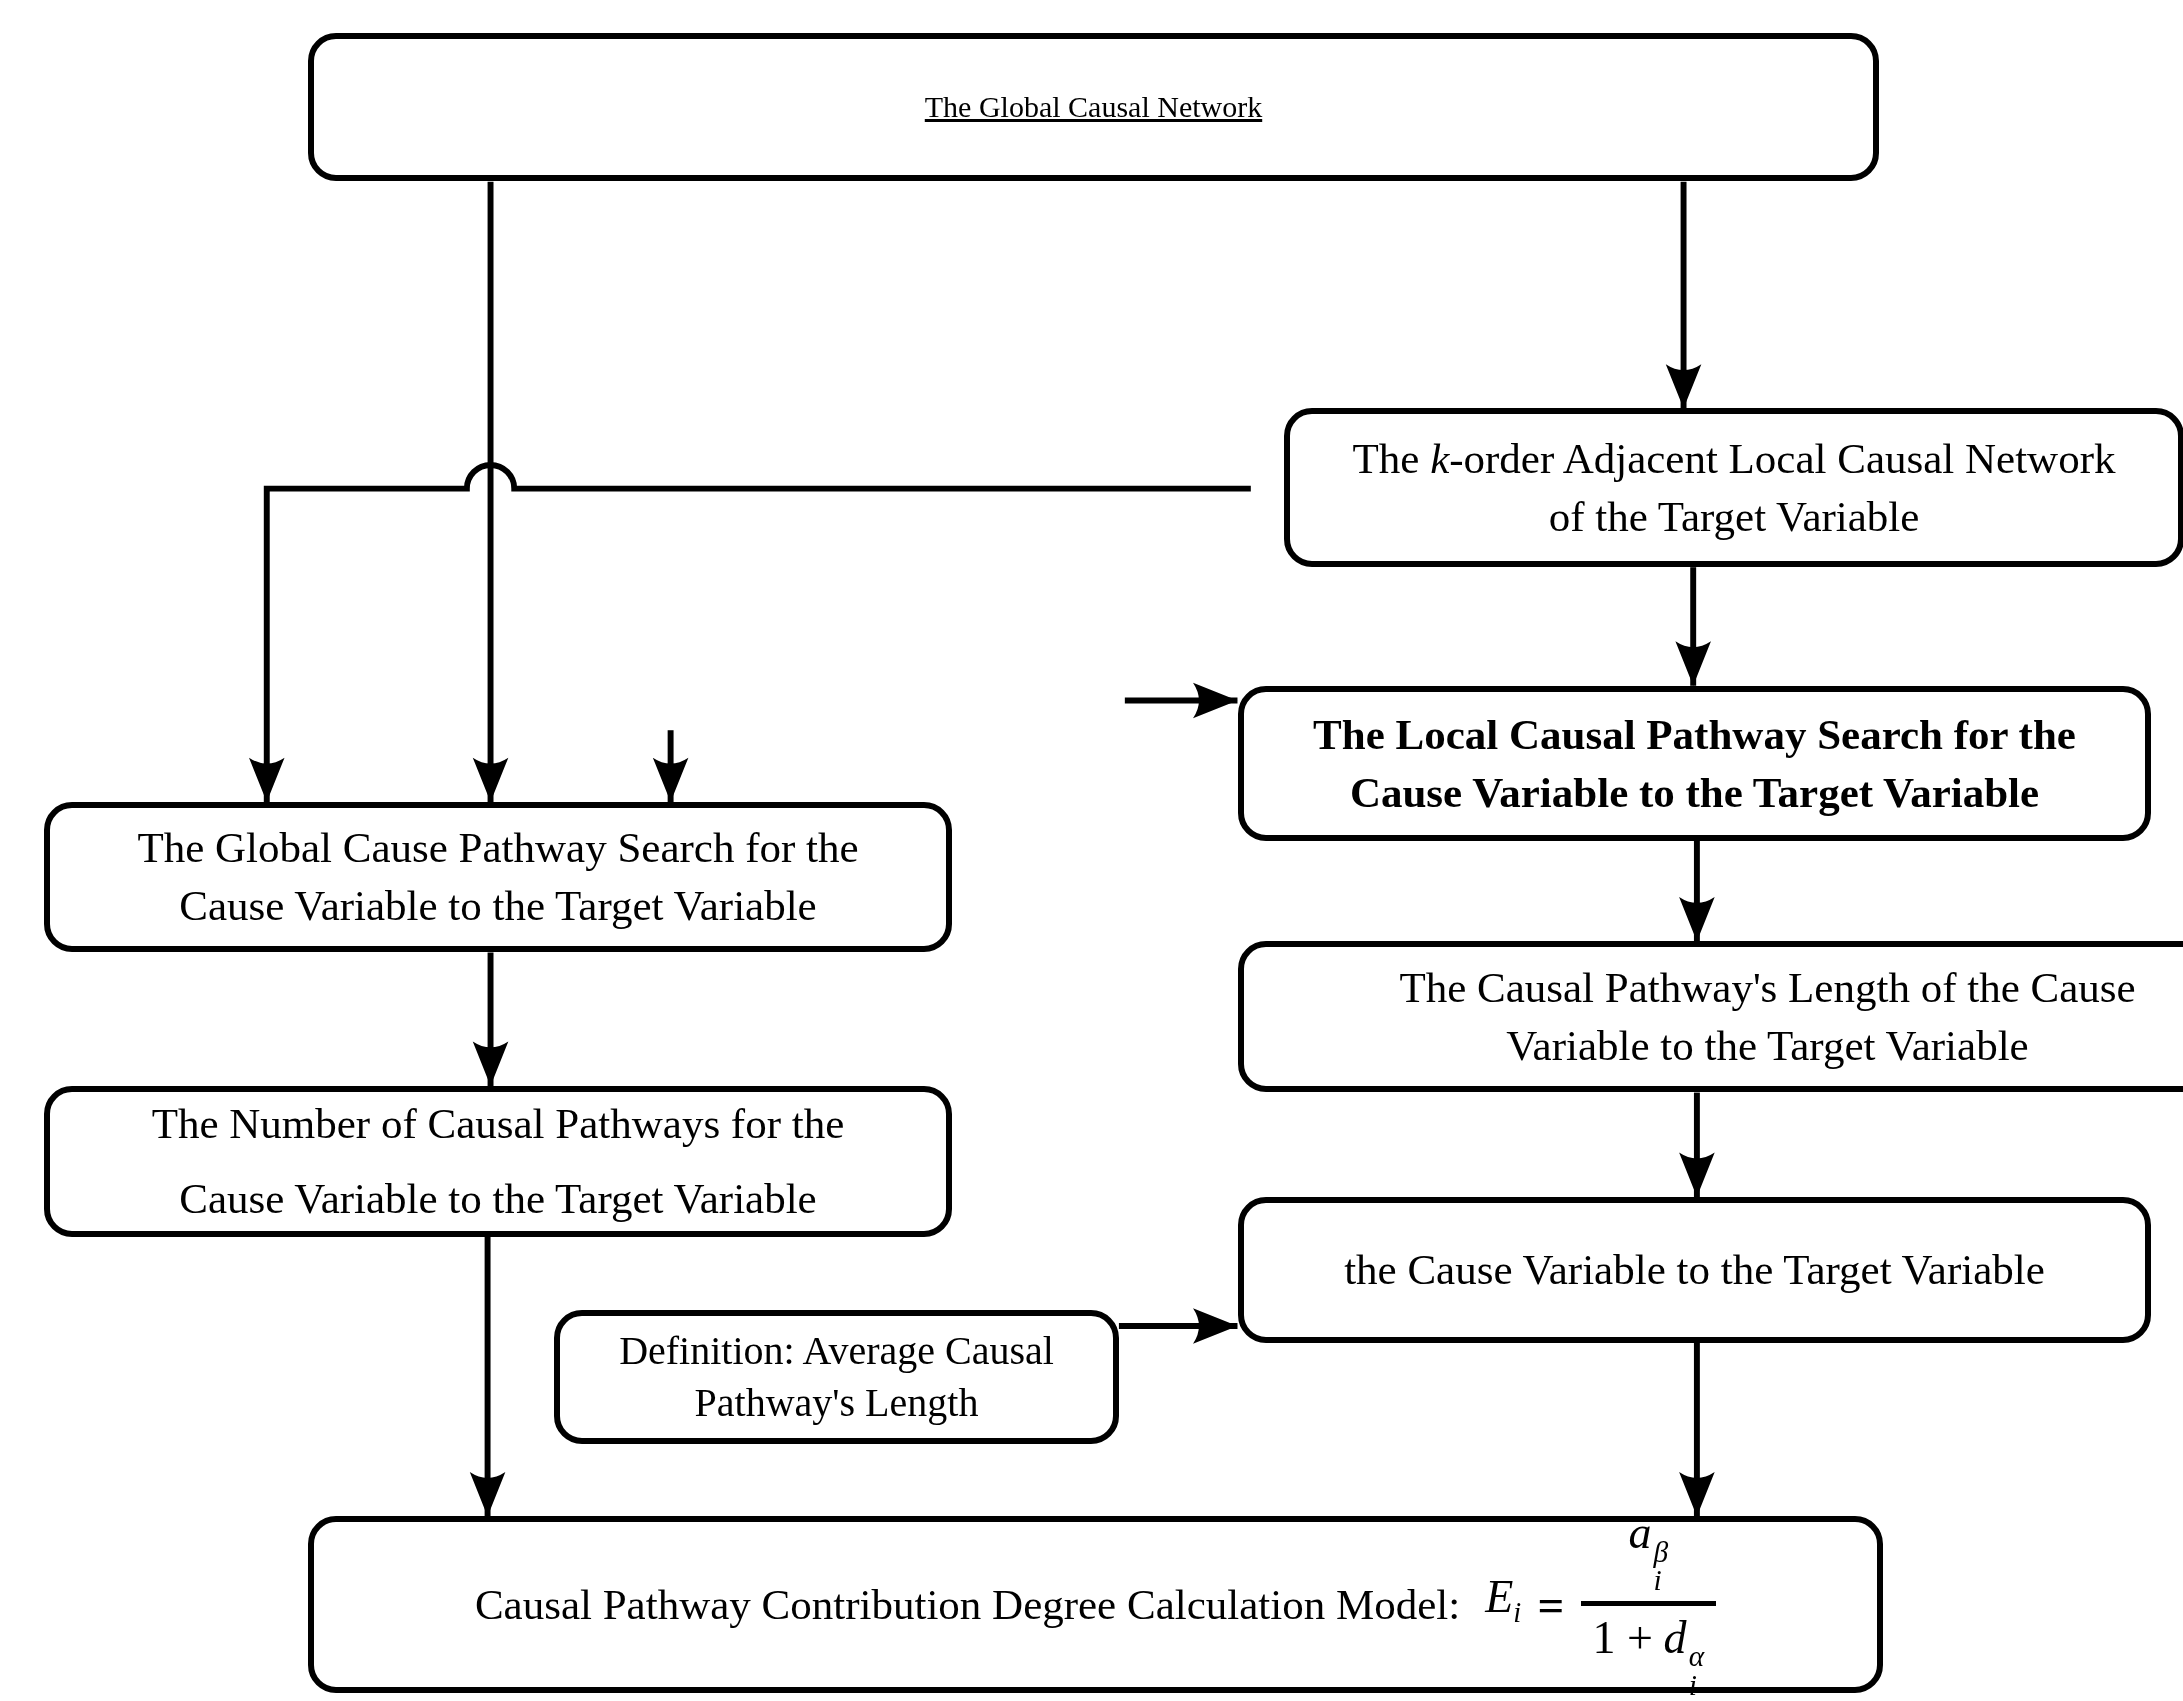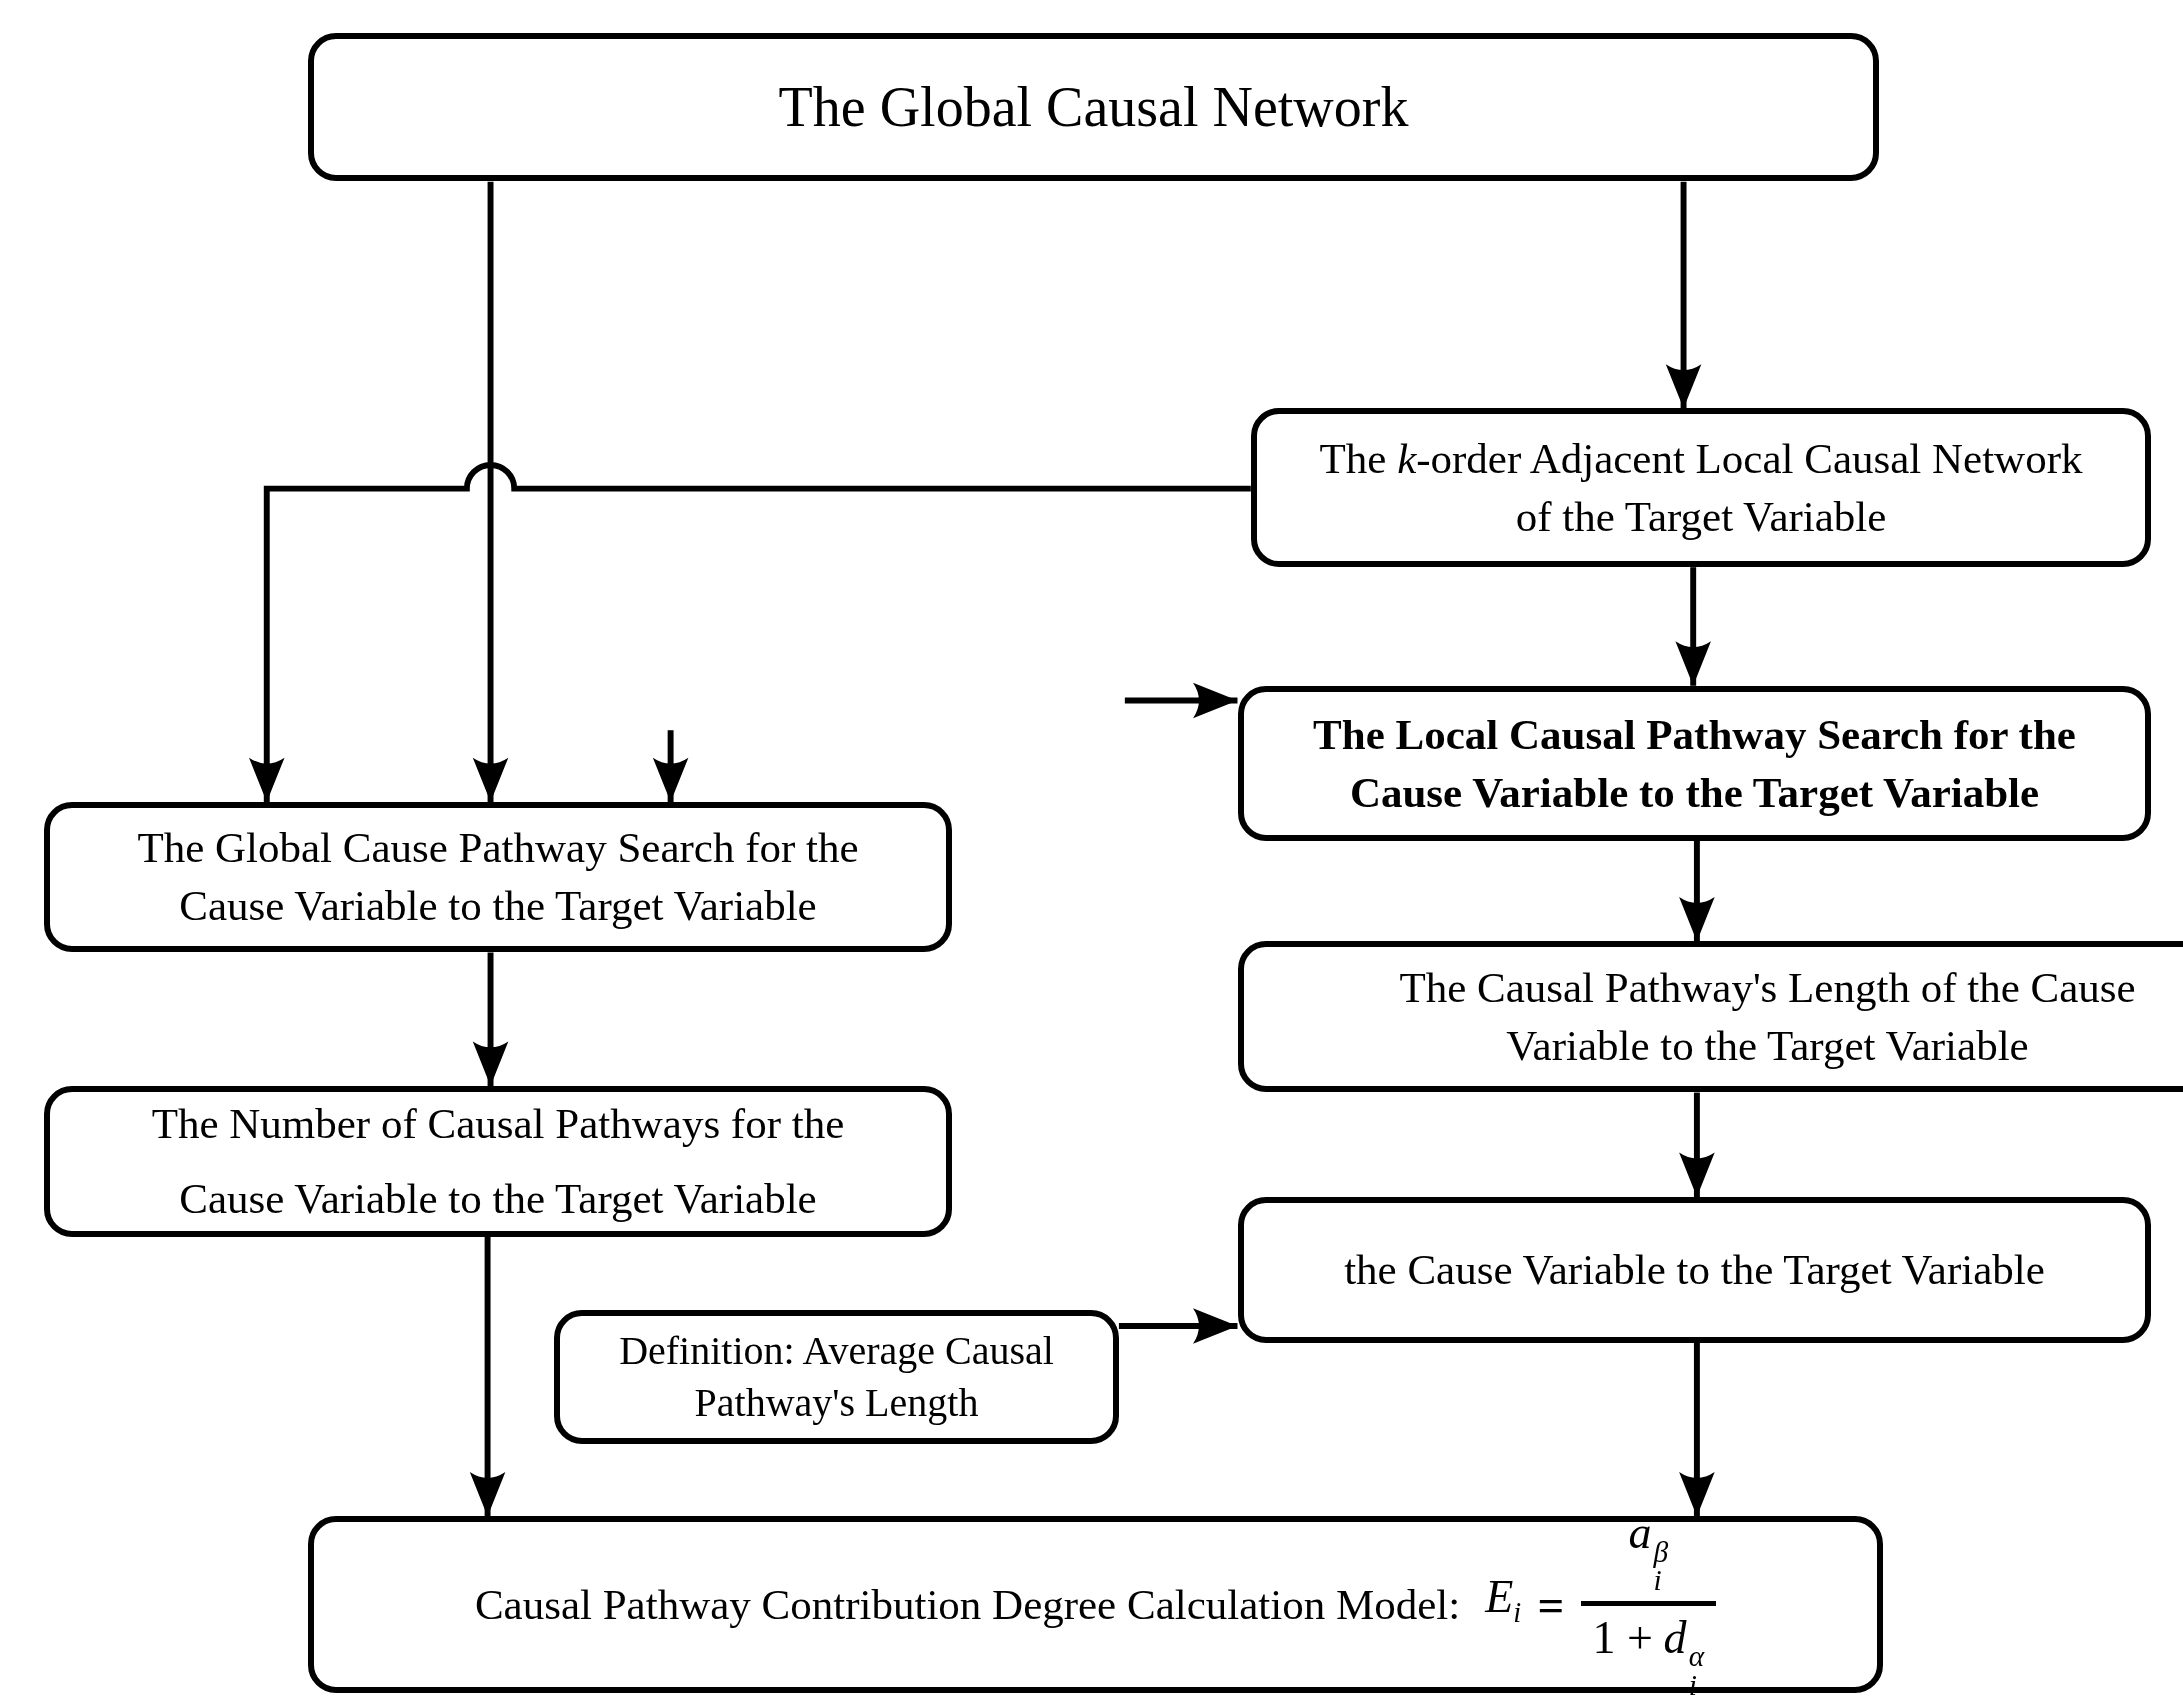--- a/index.html
+++ b/index.html
@@ -36,21 +36,21 @@
     background: #ffffff;
     display: flex;
     flex-direction: column;
     align-items: center;
     justify-content: center;
     text-align: center;
     font-size: 43px;
     line-height: 58px;
     white-space: nowrap;
   }
-  .node.title { font-size: 56px; }
+  .node.title { font-size: 30px; text-decoration: underline; }
   .formula-row {
     display: inline-flex;
     align-items: center;
     justify-content: center;
   }
   .formula-label { margin-right: 25px; }
   .math { font-size: 46px; display: inline-flex; align-items: center; }
   .math i { font-style: italic; }
   .lhs-sub { font-size: 0.62em; font-style: italic; vertical-align: -0.35em; }
   .equals { margin: 0 16.3px; font-weight: bold; font-size: 47px; }
@@ -141,21 +141,21 @@
     <g>
       <path class="wire" d="M1510 1789 H1670"></path>
       <path class="dart" d="M1670 1789 L1610 1765 Q1626 1789 1610 1813 Z"></path>
     </g>
   </svg>
 
   <div class="node title" style="left:308px; top:33px; width:1571px; height:148px;">
     <div>The Global Causal Network</div>
   </div>
 
-  <div class="node" style="left:1251px; top:408px; width:900px; height:159px;">
+  <div class="node" style="left:1284px; top:408px; width:900px; height:159px;">
     <div>
       <span>The </span><i>k</i><span>-order Adjacent Local Causal Network</span>
     </div>
     <div>of the Target Variable</div>
   </div>
 
 
   <div class="node" style="left:1238px; top:686px; width:913px; height:155px;font-weight:bold;">
     <div>The Local Causal Pathway Search for the</div>
     <div>Cause Variable to the Target Variable</div>

